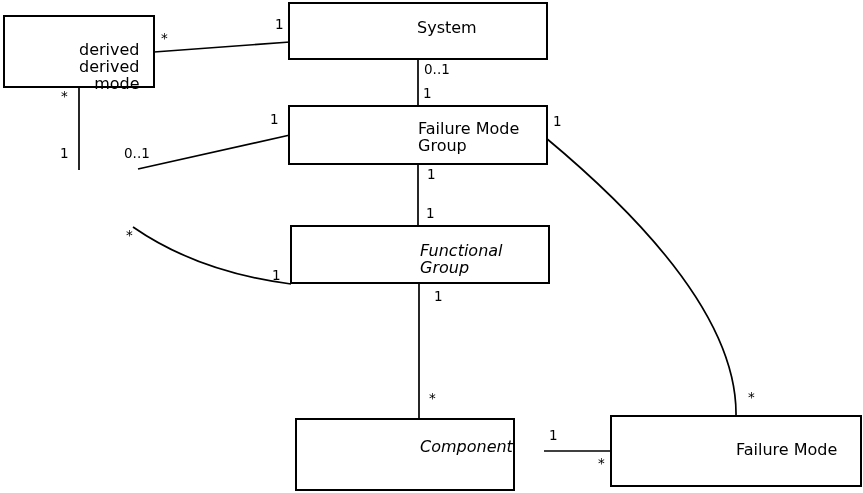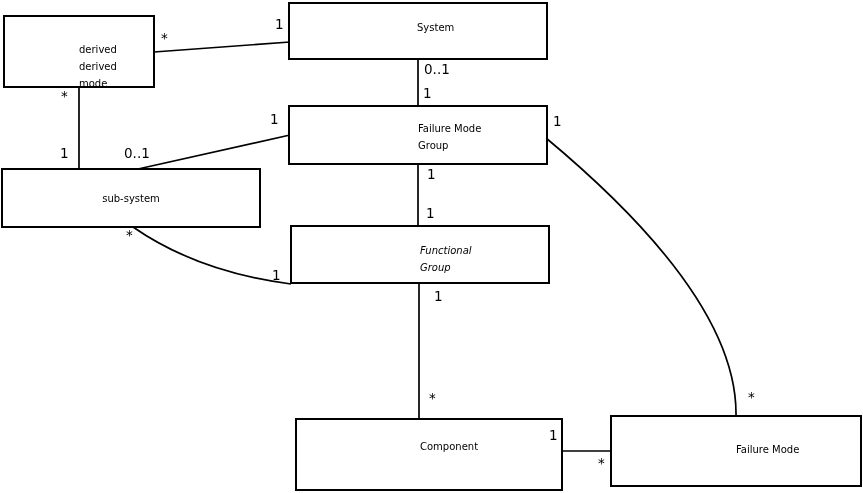--- a/index.html
+++ b/index.html
@@ -29,43 +29,43 @@
     stroke-width: 1.7px;
   }
   .node {
     position: absolute;
     box-sizing: border-box;
     background: #ffffff;
     border: 2px solid #000000;
   }
   .node-label {
     position: absolute;
-    font-size: 10px;
+    font-size: 16px;
     line-height: 17px;
     white-space: nowrap;
   }
   .mult {
     position: absolute;
     font-size: 13.5px;
     line-height: 14px;
     white-space: nowrap;
   }
 
   
-  #node-derived-failure-mode { left: 3px;   top: 15px;  width: 152px; height: 73px; }
+  #node-derived-failure-mode { left: 3px;   top: 15px;  width: 152px; height: 73px; text-align: right; }
   #node-derived-failure-mode .node-label { left: 74px;  top: 24px; }
   #node-system               { left: 288px; top: 2px;   width: 260px; height: 58px; }
   #node-system .node-label               { left: 127px; top: 15px; }
   #node-failure-mode-group   { left: 288px; top: 105px; width: 260px; height: 60px; }
   #node-failure-mode-group .node-label   { left: 128px; top: 13px; }
   #node-sub-system           { left: 1px;   top: 168px; width: 260px; height: 60px; }
   #node-sub-system .node-label           { left: 0; top: 20px; width: 100%; text-align: center; }
   #node-functional-group     { left: 290px; top: 225px; width: 260px; height: 59px; font-style: italic; }
   #node-functional-group .node-label     { left: 128px; top: 15px; }
-  #node-component            { left: 295px; top: 418px; width: 268px; height: 73px; }
+  #node-component            { left: 295px; top: 418px; width: 220px; height: 73px; font-style: italic; }
   #node-component .node-label            { left: 123px; top: 18px; }
   #node-failure-mode         { left: 610px; top: 415px; width: 252px; height: 72px; }
   #node-failure-mode .node-label         { left: 124px; top: 24px; }
 </style>
 </head>
 <body>
 
 <div class="canvas">
 
   <svg class="connector-layer" viewBox="0 0 863 493" xmlns="http://www.w3.org/2000/svg">
@@ -94,25 +94,20 @@
     </div>
   </div>
 
   <div class="node" id="node-failure-mode-group">
     <div class="node-label">
       <div>Failure Mode</div>
       <div>Group</div>
     </div>
   </div>
 
-  <div class="node" id="node-sub-system">
-    <div class="node-label">
-      <div>sub-system</div>
-    </div>
-  </div>
 
   <div class="node" id="node-functional-group">
     <div class="node-label">
       <div>Functional</div>
       <div>Group</div>
     </div>
   </div>
 
   <div class="node" id="node-component">
     <div class="node-label">

